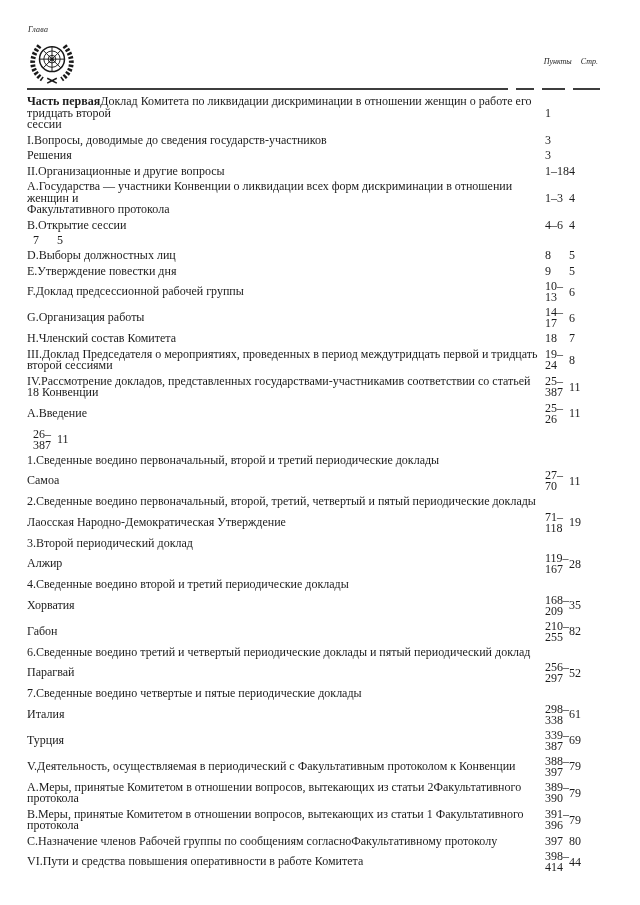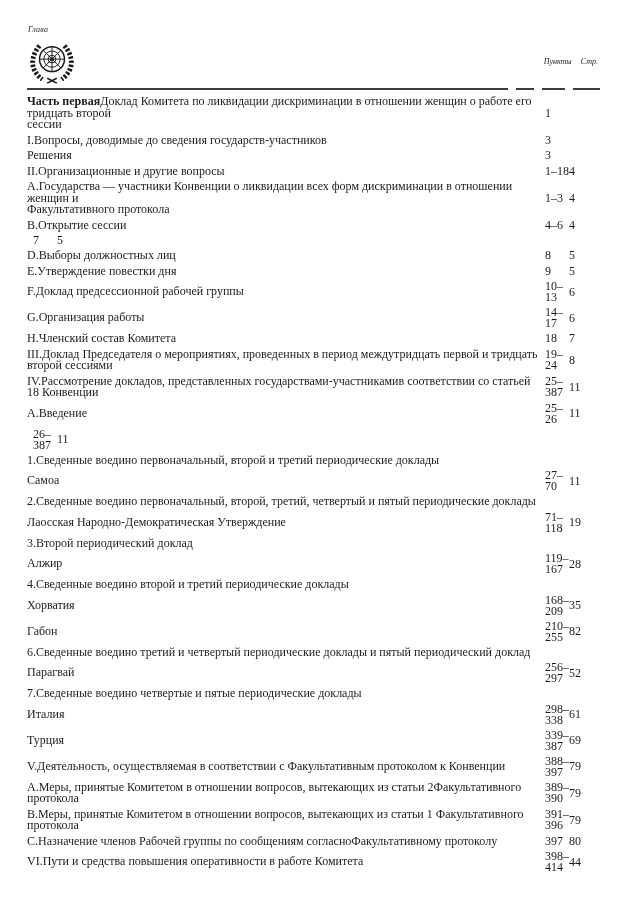--- a/index.html
+++ b/index.html
@@ -272,21 +272,21 @@
   </div>
 
   <div class="row">
     <div class="c-text"><span class="lbl"></span><span>Турция</span></div>
     <div class="c-para">339–
 387</div>
     <div class="c-page">69</div>
   </div>
 
   <div class="row">
-    <div class="c-text"><span class="lbl"></span><span>V.Деятельность, осуществляемая в соответствии с Факультативным протоколом к Конвенции</span></div>
+    <div class="c-text"><span class="lbl"></span><span>V.Деятельность, осуществляемая в периодический с Факультативным протоколом к Конвенции</span></div>
     <div class="c-para">388–
 397</div>
     <div class="c-page">79</div>
   </div>
 
   <div class="row">
     <div class="c-text"><span class="lbl"></span><span>A.Меры, принятые Комитетом в отношении вопросов, вытекающих из статьи 2Факультативного протокола</span></div>
     <div class="c-para">389–
 390</div>
     <div class="c-page">79</div>

